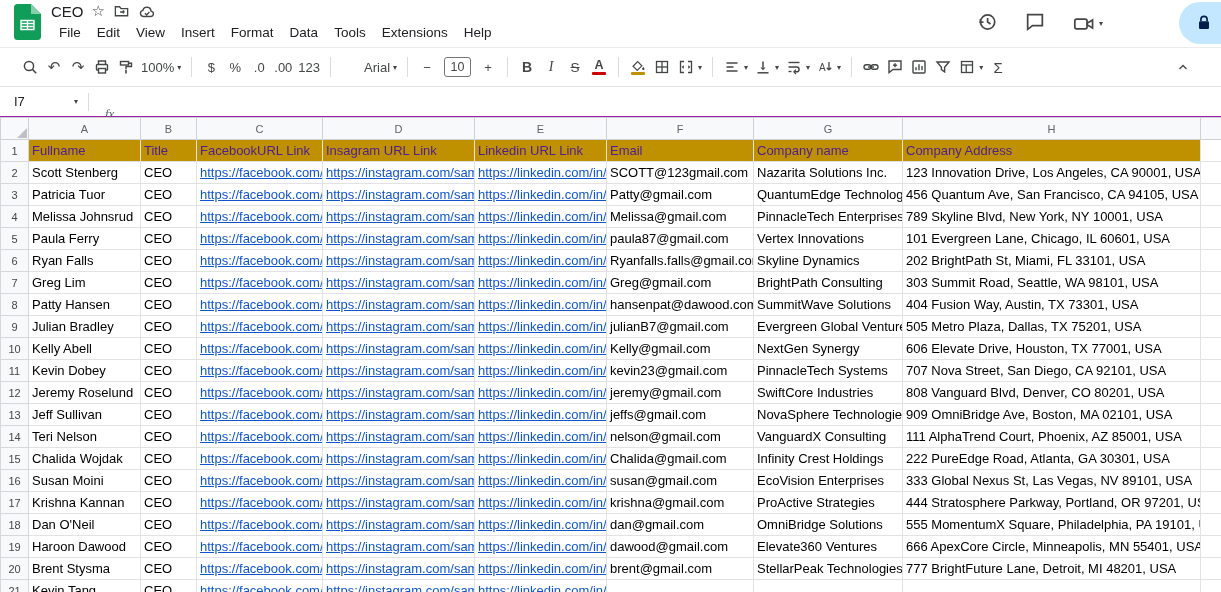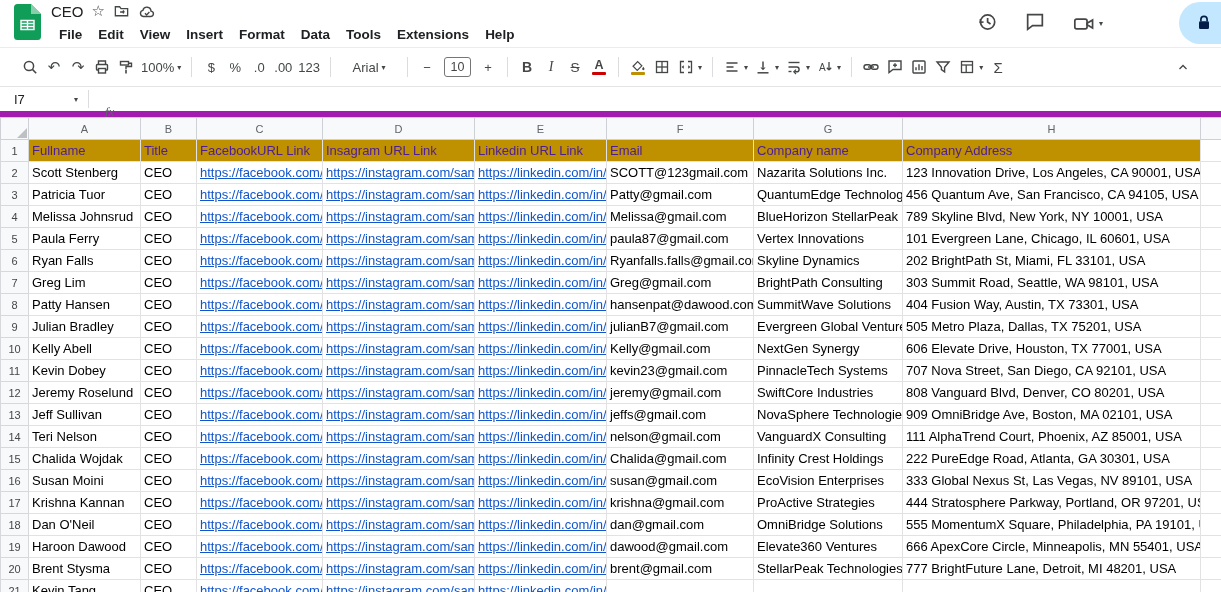--- a/index.html
+++ b/index.html
@@ -9,21 +9,21 @@
 
   
   .titlebar{height:48px;display:flex;align-items:center;padding-left:14px;position:relative;
     border-bottom:1px solid #ececec;background:#fff;}
   .logo{margin-right:10px;flex:0 0 auto;}
   .title-area{display:flex;flex-direction:column;justify-content:center;}
   .title-row{display:flex;align-items:center;height:22px;gap:8px;}
   .doc-title{font-size:15px;color:#202124;}
   .t-ico{color:#444746;display:inline-flex;align-items:center;font-size:15px;line-height:1;
     font-family:"DejaVu Sans",sans-serif;}
-  .menu-row{display:flex;align-items:center;height:24px;font-weight:bold;}
+  .menu-row{display:flex;height:24px;}
   .menu-item{font-size:13.5px;color:#202124;padding:2px 8px;border-radius:4px;cursor:default;}
   .title-right{margin-left:auto;display:flex;align-items:center;gap:26px;margin-right:118px;color:#444746;}
   .share-pill{position:absolute;top:2px;right:-70px;width:112px;height:42px;border-radius:21px;
     background:#c2e7ff;display:flex;align-items:center;padding-left:15px;}
 
   
   .toolbar{height:39px;display:flex;align-items:center;padding:0 18px;border-bottom:1px solid #e4e4e4;
     background:#fff;color:#444746;}
   .tbtn{height:26px;min-width:24px;padding:0 3px;display:inline-flex;align-items:center;justify-content:center;
     border-radius:4px;font-size:13px;color:#444746;white-space:nowrap;}
@@ -34,21 +34,21 @@
   .fs-box{width:27px;height:20px;border:1px solid #747775;border-radius:3px;display:inline-flex;
     align-items:center;justify-content:center;font-size:12.5px;margin:0 5px;}
   .stacked{display:inline-flex;flex-direction:column;align-items:center;line-height:1;gap:1px;}
   .color-bar{width:14px;height:3px;border-radius:1px;}
   .bold-b{font-weight:700;font-size:14px;}
   .italic-i{font-style:italic;font-size:14px;font-family:"Liberation Serif",serif;}
   .strike-s{text-decoration:line-through;font-size:13.5px;}
   .collapse{margin-left:auto;margin-right:8px;}
 
   
-  .formula-bar{height:30px;display:flex;align-items:center;border-bottom:6px solid #a21caf;background:#fff;}
+  .formula-bar{height:30px;display:flex;align-items:center;border-bottom:1px solid #a21caf;background:#fff;}
   .name-box{width:88px;height:100%;display:flex;align-items:center;justify-content:space-between;
     padding:0 10px 0 14px;font-size:13px;color:#202124;}
   .fbar-divider{width:1px;height:18px;background:#dadce0;}
   .fx{margin-left:16px;font-family:"Liberation Serif",serif;font-style:italic;font-size:13px;color:#5f6368;margin-top:25px;}
   .formula-input{flex:1;height:100%;}
 
   
   .sheet{position:relative;}
   table.grid{border-collapse:collapse;table-layout:fixed;width:1221px;font-size:13px;color:#000;}
   table.grid th,table.grid td{border:1px solid #e2e2e2;height:22px;padding:0 3px;overflow:hidden;
@@ -168,21 +168,21 @@
     <span class="tdivider"></span>
 
     <span class="tbtn">$</span>
     <span class="tbtn">%</span>
     <span class="tbtn">.0</span>
     <span class="tbtn">.00</span>
     <span class="tbtn">123</span>
 
     <span class="tdivider"></span>
 
-    <span class="tbtn" style="min-width:62px;justify-content:center;">
+    <span class="tbtn" style="min-width:62px;justify-content:flex-end;">
       <span>Arial</span>
         <span class="caret">▾</span>
     </span>
 
     <span class="tdivider"></span>
 
     <span class="tbtn">−</span>
     <span class="fs-box">10</span>
     <span class="tbtn">+</span>
 
@@ -383,21 +383,21 @@
             <td></td>
           </tr>
           <tr>
             <th>4</th>
             <td>Melissa Johnsrud</td>
             <td>CEO</td>
             <td><span class="link">https://facebook.com/sa</span></td>
             <td><span class="link">https://instagram.com/samp</span></td>
             <td><span class="link">https://linkedin.com/in/sa</span></td>
             <td>Melissa@gmail.com</td>
-            <td>BlueHorizon StellarPeak</td>
+            <td>PinnacleTech Enterprises</td>
             <td>789 Skyline Blvd, New York, NY 10001, USA</td>
             <td></td>
           </tr>
           <tr>
             <th>5</th>
             <td>Paula Ferry</td>
             <td>CEO</td>
             <td><span class="link">https://facebook.com/sa</span></td>
             <td><span class="link">https://instagram.com/samp</span></td>
             <td><span class="link">https://linkedin.com/in/sa</span></td>

